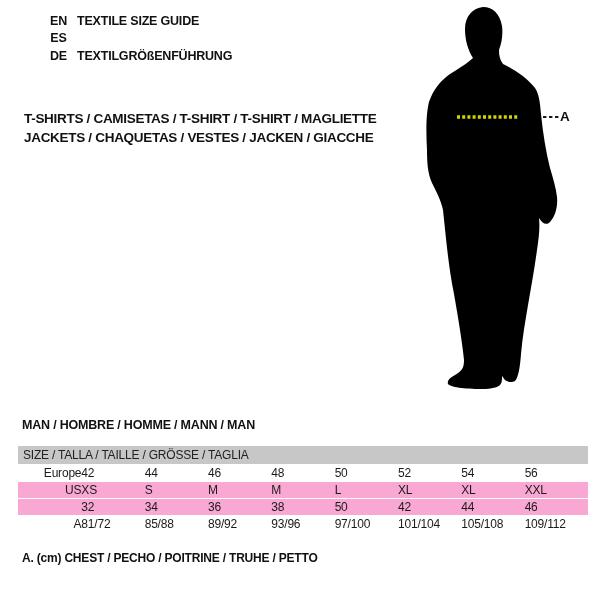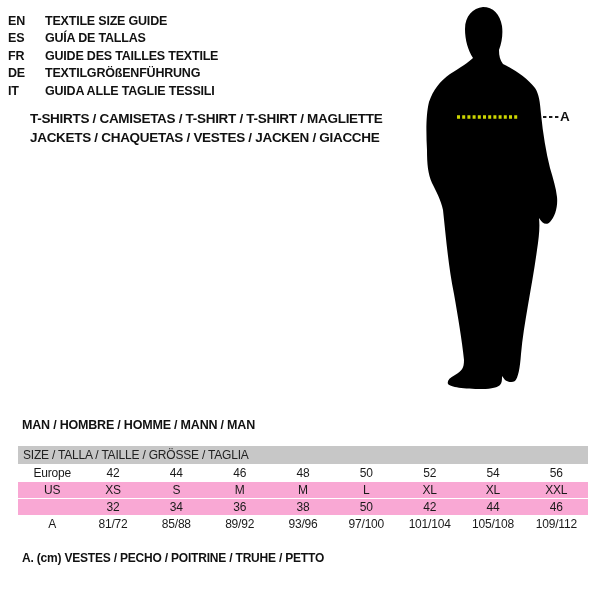--- a/index.html
+++ b/index.html
@@ -2,63 +2,54 @@
 <html><head>
 <meta charset="utf-8">
 <style>
   html,body{margin:0;padding:0;}
   body{
     width:600px;height:600px;position:relative;background:#ffffff;
     font-family:"Liberation Sans",sans-serif;color:#111;overflow:hidden;
     letter-spacing:-0.2px;
   }
   
-  .lang-block{position:absolute;left:8px;top:13px;}
+  .lang-block{position:absolute;left:40px;top:13px;text-align:center;}
   .lang-row{display:flex;line-height:17.4px;font-weight:bold;font-size:12.5px;}
   .lang-code{width:37px;flex:0 0 37px;}
   
-  .cat-block{position:absolute;left:30px;top:109px;font-weight:bold;font-size:13.5px;line-height:19px;letter-spacing:-0.3px;}
+  .cat-block{position:absolute;left:24px;top:109px;font-weight:bold;font-size:13.5px;line-height:19px;letter-spacing:-0.3px;}
   
   .figure{position:absolute;left:412px;top:2px;width:160px;height:400px;}
   .measure-label{position:absolute;left:560px;top:109px;font-size:13.5px;font-weight:600;}
   
   .section-title{position:absolute;left:22px;top:418px;font-weight:bold;font-size:12.5px;}
   
   .size-table{position:absolute;left:18px;top:446px;width:570px;border-collapse:collapse;table-layout:fixed;font-size:12px;color:#1a1a1a;}
-  .size-table td{padding:0;height:16px;text-align:center;white-space:nowrap;}
+  .size-table td{padding:0;height:16px;white-space:nowrap;}
   .size-table .hdr td{background:#c7c7c7;text-align:left;padding:2px 0 2px 5px;height:12px;color:#222;}
-  .size-table td.lbl{text-align:center;padding-left:5px;width:62px;margin-left:16px;}
+  .size-table td.lbl{text-align:right;padding-left:5px;width:62px;margin-left:16px;}
   .size-table tr{border-bottom:1.5px solid #ffffff;}
   .size-table tr.stripe{background:#f9a8d4;}
   
   .footnote{position:absolute;left:22px;top:551px;font-weight:bold;font-size:12px;}
 </style>
 </head>
 <body>
 
 <div class="lang-block">
   <div class="lang-row">
     <span class="lang-code">EN</span>
     <span>TEXTILE SIZE GUIDE</span>
   </div>
   <div class="lang-row">
     <span class="lang-code">ES</span>
-    <span>GUÍA DE TALLAS</span>
-  </div>
-  <div class="lang-row">
-    <span class="lang-code">FR</span>
-    <span>GUIDE DES TAILLES TEXTILE</span>
   </div>
   <div class="lang-row">
     <span class="lang-code">DE</span>
     <span>TEXTILGRÖßENFÜHRUNG</span>
-  </div>
-  <div class="lang-row">
-    <span class="lang-code">IT</span>
-    <span>GUIDA ALLE TAGLIE TESSILI</span>
   </div>
 </div>
 
 <div class="cat-block">
   <div>T-SHIRTS / CAMISETAS / T-SHIRT / T-SHIRT / MAGLIETTE</div>
   <div>JACKETS / CHAQUETAS / VESTES / JACKEN / GIACCHE</div>
 </div>
 
 <div class="figure">
   <svg width="160" height="400" viewBox="0 0 160 400" xmlns="http://www.w3.org/2000/svg">
@@ -144,13 +135,13 @@
       <td>89/92</td>
       <td>93/96</td>
       <td>97/100</td>
       <td>101/104</td>
       <td>105/108</td>
       <td>109/112</td>
     </tr>
   </tbody>
 </table>
 
-<div class="footnote">A. (cm) VESTES / PECHO / POITRINE / TRUHE / PETTO</div>
+<div class="footnote">A. (cm) CHEST / PECHO / POITRINE / TRUHE / PETTO</div>
 
 </body></html>

